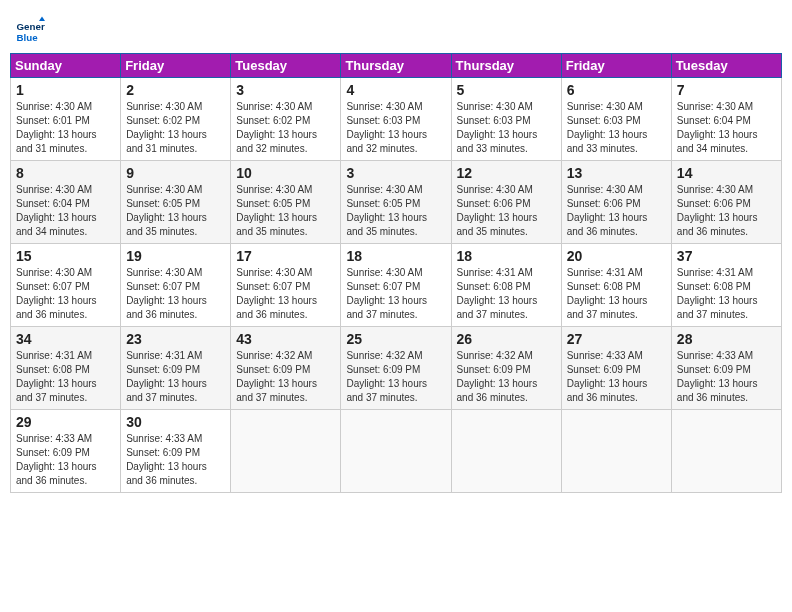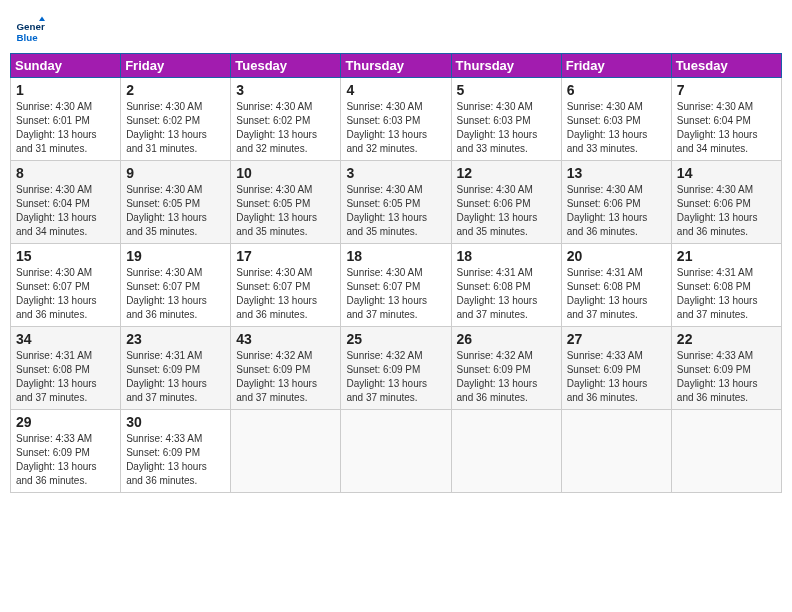--- a/index.html
+++ b/index.html
@@ -195,21 +195,21 @@
         </td>
         <td>
           <span class="day-num">18</span>
           <div class="day-info">Sunrise: 4:31 AM<br>Sunset: 6:08 PM<br>Daylight: 13 hours and 37 minutes.</div>
         </td>
         <td>
           <span class="day-num">20</span>
           <div class="day-info">Sunrise: 4:31 AM<br>Sunset: 6:08 PM<br>Daylight: 13 hours and 37 minutes.</div>
         </td>
         <td>
-          <span class="day-num">21</span>
+          <span class="day-num">37</span>
           <div class="day-info">Sunrise: 4:31 AM<br>Sunset: 6:08 PM<br>Daylight: 13 hours and 37 minutes.</div>
         </td>
       </tr>
       <tr>
         <td>
           <span class="day-num">34</span>
           <div class="day-info">Sunrise: 4:31 AM<br>Sunset: 6:08 PM<br>Daylight: 13 hours and 37 minutes.</div>
         </td>
         <td>
           <span class="day-num">23</span>
@@ -225,21 +225,21 @@
         </td>
         <td>
           <span class="day-num">26</span>
           <div class="day-info">Sunrise: 4:32 AM<br>Sunset: 6:09 PM<br>Daylight: 13 hours and 36 minutes.</div>
         </td>
         <td>
           <span class="day-num">27</span>
           <div class="day-info">Sunrise: 4:33 AM<br>Sunset: 6:09 PM<br>Daylight: 13 hours and 36 minutes.</div>
         </td>
         <td>
-          <span class="day-num">22</span>
+          <span class="day-num">28</span>
           <div class="day-info">Sunrise: 4:33 AM<br>Sunset: 6:09 PM<br>Daylight: 13 hours and 36 minutes.</div>
         </td>
       </tr>
       <tr class="last-row">
         <td>
           <span class="day-num">29</span>
           <div class="day-info">Sunrise: 4:33 AM<br>Sunset: 6:09 PM<br>Daylight: 13 hours and 36 minutes.</div>
         </td>
         <td>
           <span class="day-num">30</span>

